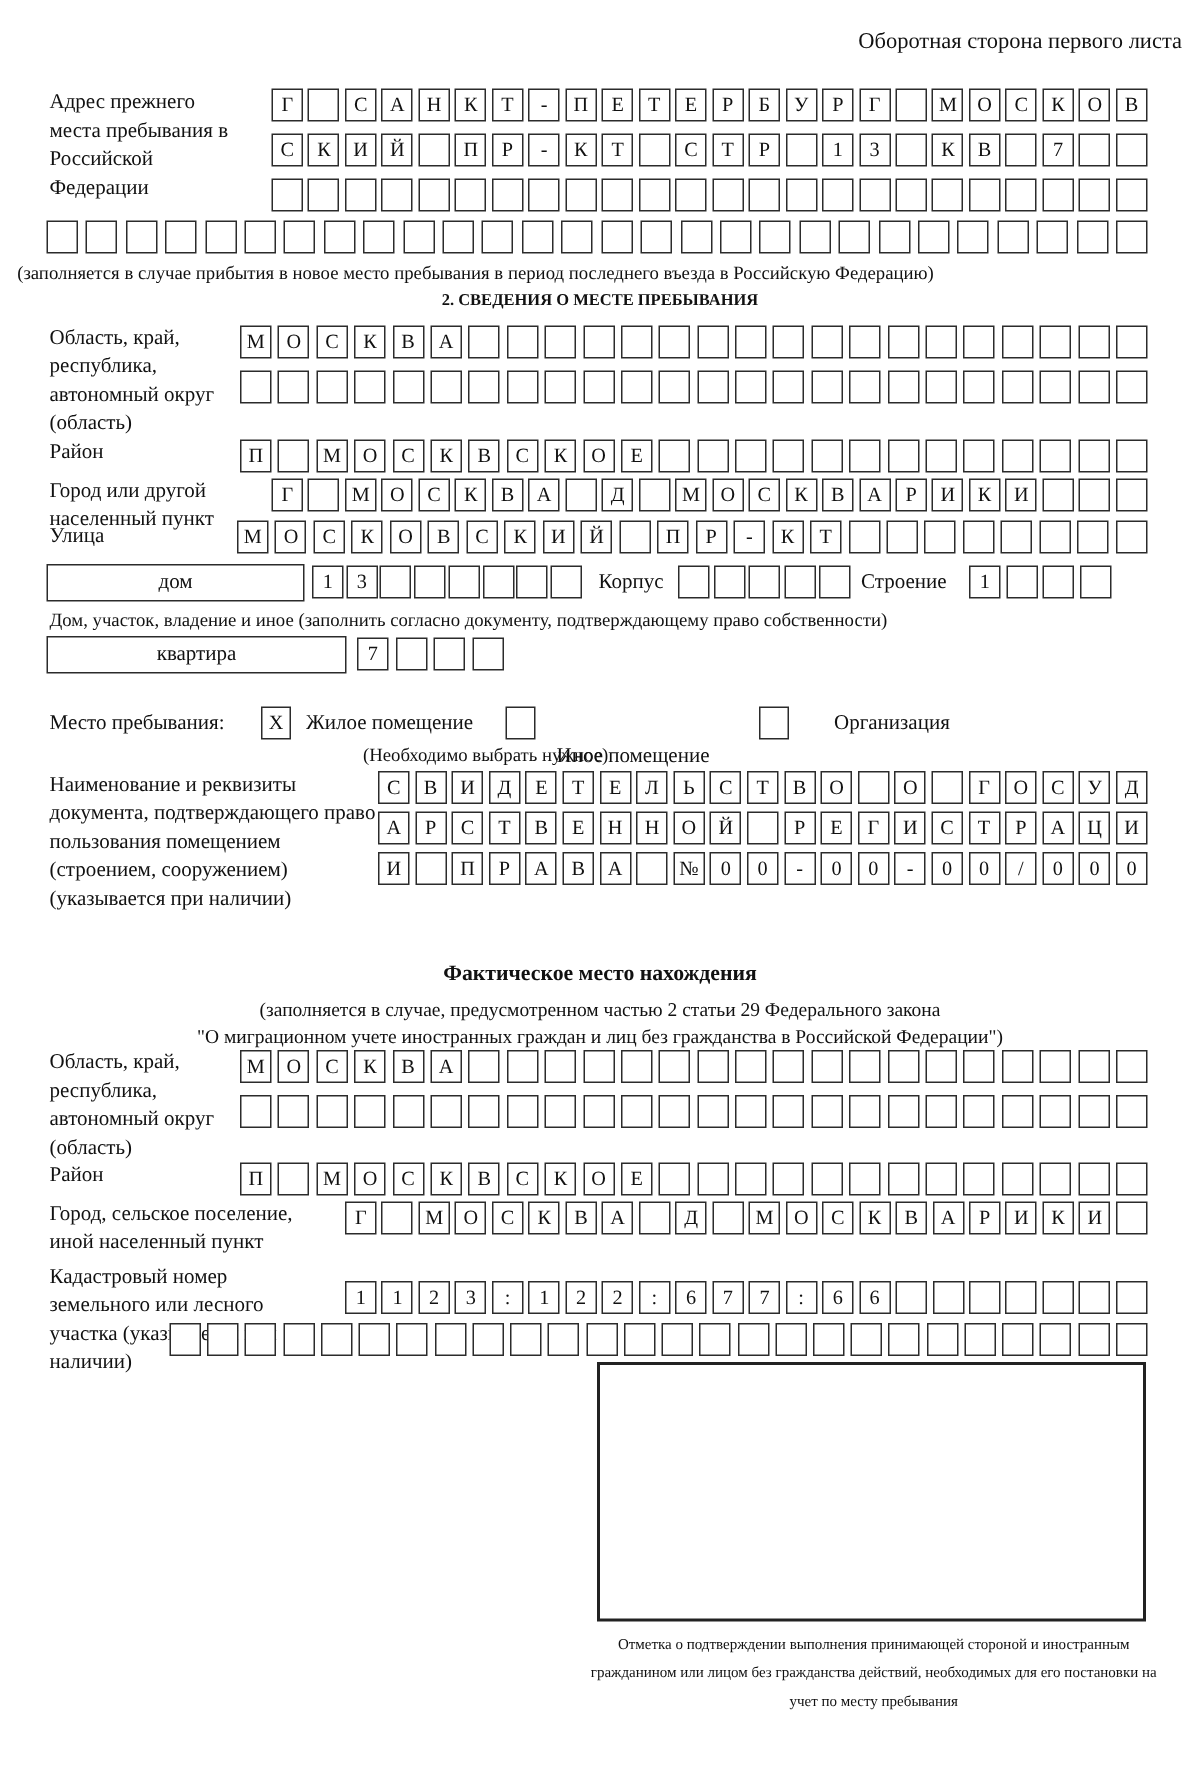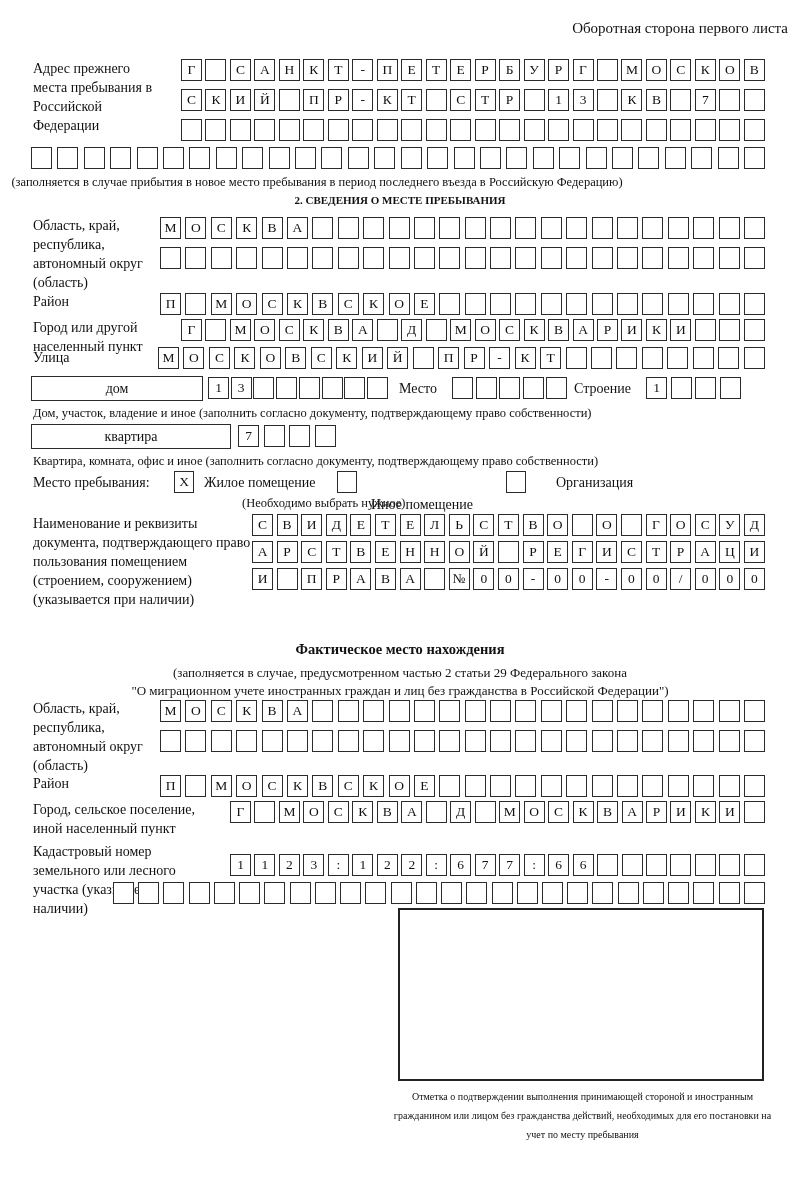--- a/index.html
+++ b/index.html
@@ -282,21 +282,21 @@
   <div class="abs cells" style="top:377px;left:208px;width:180px">
       <span class="cell">1</span>
       <span class="cell">3</span>
       <span class="cell"></span>
       <span class="cell"></span>
       <span class="cell"></span>
       <span class="cell"></span>
       <span class="cell"></span>
       <span class="cell"></span>
     </div>
-  <div class="abs lbl" style="top:379px;left:399px">Место</div>
+  <div class="abs lbl" style="top:379px;left:399px">Корпус</div>
   <div class="abs cells" style="top:377px;left:452px;width:115px">
       <span class="cell"></span>
       <span class="cell"></span>
       <span class="cell"></span>
       <span class="cell"></span>
       <span class="cell"></span>
     </div>
   <div class="abs lbl" style="top:379px;left:574px">Строение</div>
   <div class="abs cells" style="top:377px;left:646px;width:95px">
       <span class="cell">1</span>
@@ -306,21 +306,20 @@
     </div>
   <div class="abs rect" style="top:424px;left:31px;width:200px;height:25px">квартира</div>
 
   <div class="abs small" style="top:405px;left:33px;width:740px">Дом, участок, владение и иное (заполнить согласно документу, подтверждающему право собственности)</div>
   <div class="abs cells" style="top:425px;left:238px;width:98px">
       <span class="cell">7</span>
       <span class="cell"></span>
       <span class="cell"></span>
       <span class="cell"></span>
     </div>
-  <div class="abs small" style="top:453px;left:33px;width:740px">Квартира, комната, офис и иное (заполнить согласно документу, подтверждающему право собственности)</div>
 
   <div class="abs lbl" style="top:473px;left:33px">Место пребывания:</div>
   <div class="abs chk" style="top:471px;left:174px">X</div>
   <div class="abs lbl" style="top:473px;left:204px">Жилое помещение</div>
   <div class="abs chk" style="top:471px;left:337px"></div>
   <div class="abs lbl" style="top:495px;left:371px">Иное помещение</div>
   <div class="abs chk" style="top:471px;left:506px"></div>
   <div class="abs lbl" style="top:473px;left:556px">Организация</div>
   <div class="abs small" style="top:495px;left:242px">(Необходимо выбрать нужное)</div>
 

